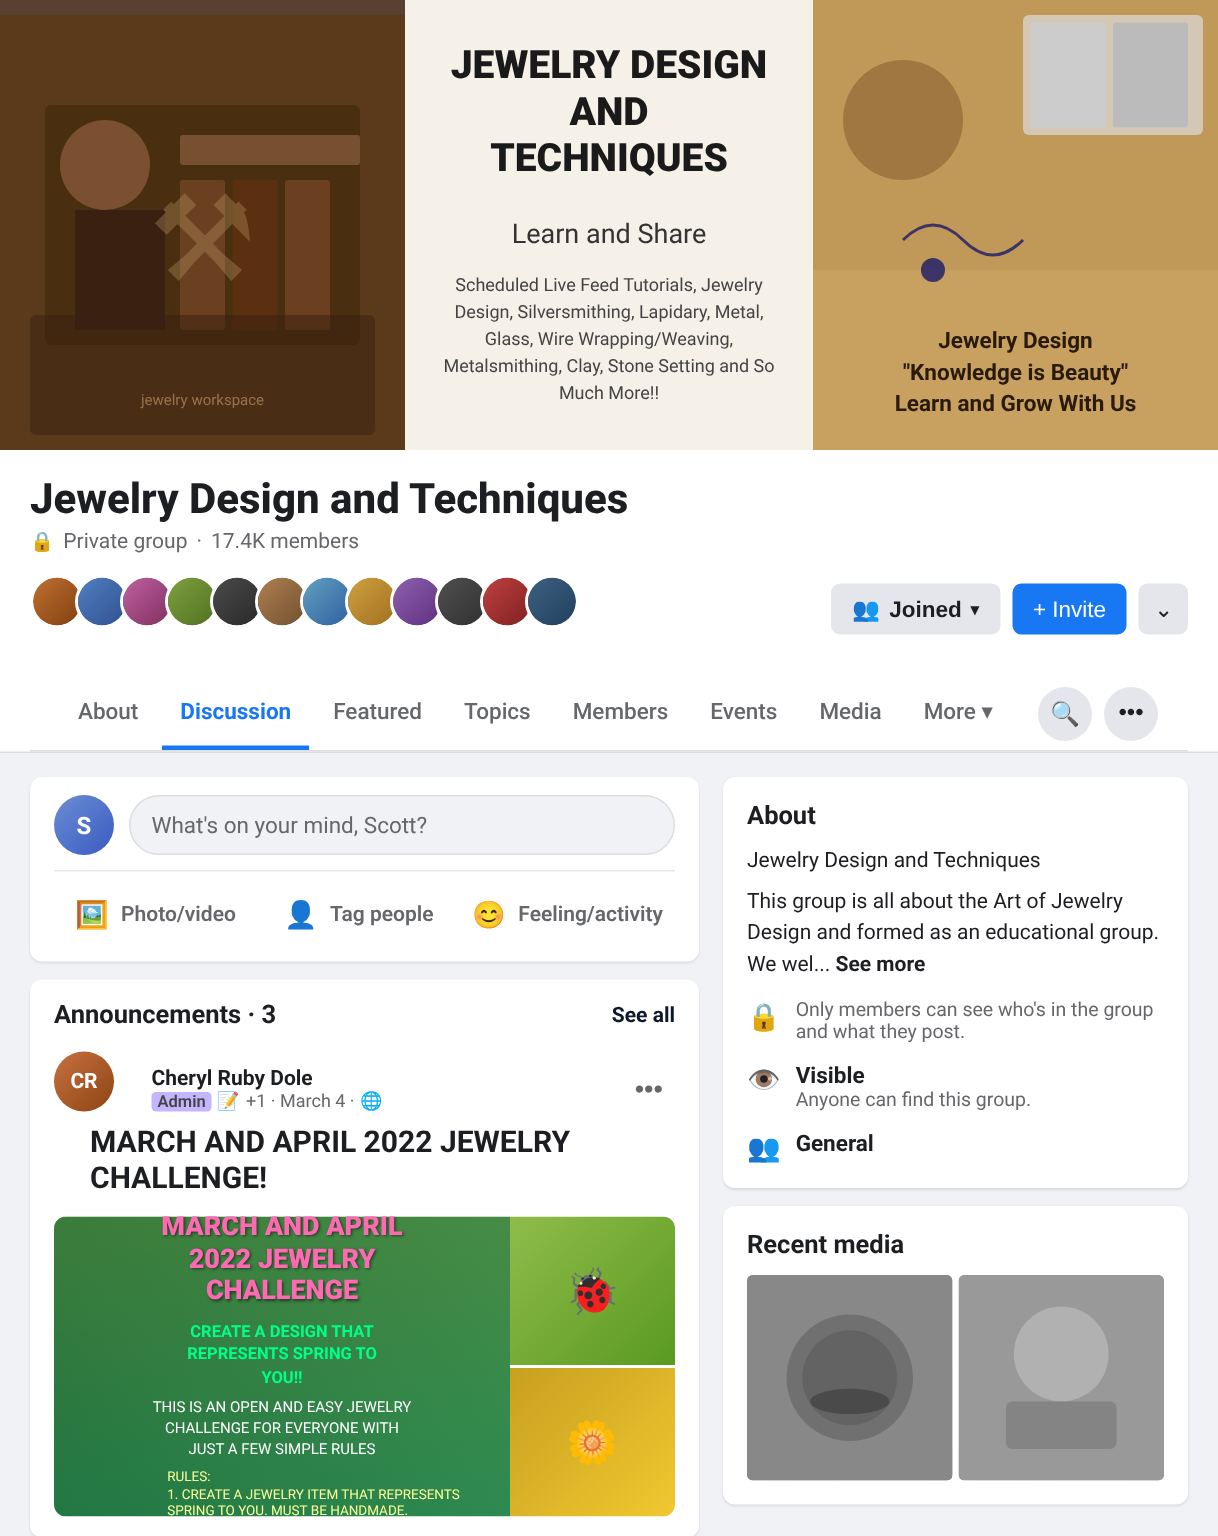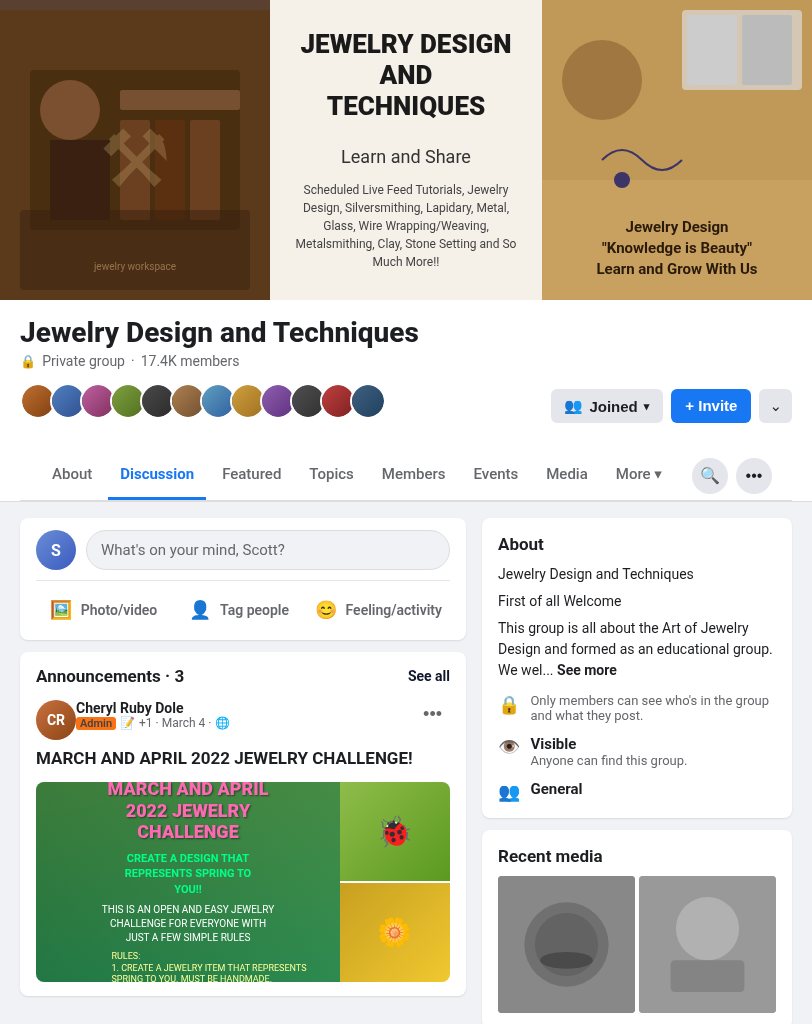--- a/index.html
+++ b/index.html
@@ -23,21 +23,21 @@
     .group-header { padding: 16px 20px 0; border-bottom: 1px solid #ddd; }
     .group-title { font-size: 28px; font-weight: 800; color: #1c1e21; margin-bottom: 4px; }
     .group-meta { font-size: 14px; color: #65676b; display: flex; align-items: center; gap: 6px; margin-bottom: 12px; }
     .lock-icon { font-size: 13px; }
     .members-avatars { display: flex; align-items: center; margin-bottom: 14px; }
     .avatar-group { display: flex; }
     .avatar-sm { width: 36px; height: 36px; border-radius: 50%; border: 2px solid #fff; margin-left: -6px; overflow: hidden; display: inline-block; }
     .avatar-sm:first-child { margin-left: 0; }
     .btn-joined { background: #e4e6eb; border: none; border-radius: 6px; padding: 8px 14px; font-size: 15px; font-weight: 600; cursor: pointer; display: flex; align-items: center; gap: 6px; color: #1c1e21; }
     .btn-joined .chevron { font-size: 11px; }
-    .btn-invite { background: #1877f2; border: none; border-radius: 6px; padding: 8px 14px; font-size: 15px; font-weight: 700; cursor: pointer; color: #fff; display: flex; align-items: flex-start; gap: 4px; }
+    .btn-invite { background: #1877f2; border: none; border-radius: 6px; padding: 8px 14px; font-size: 15px; font-weight: 400; cursor: pointer; color: #fff; display: flex; align-items: flex-end; gap: 4px; }
     .btn-more-header { background: #e4e6eb; border: none; border-radius: 6px; padding: 8px 10px; font-size: 15px; cursor: pointer; color: #1c1e21; }
 
     
     .nav-tabs { display: flex; align-items: center; padding: 0 20px; border-bottom: 1px solid #ddd; margin-top: 8px; gap: 4px; }
     .nav-tab { padding: 14px 12px; font-size: 15px; font-weight: 500; color: #65676b; cursor: pointer; border-bottom: 3px solid transparent; white-space: nowrap; position: relative; }
     .nav-tab.active { color: #1877f2; border-bottom: 3px solid #1877f2; font-weight: 700; }
     .nav-actions { margin-left: auto; display: flex; gap: 8px; align-items: center; }
     .nav-icon-btn { background: #e4e6eb; border: none; border-radius: 50%; width: 36px; height: 36px; display: flex; align-items: center; justify-content: center; cursor: pointer; font-size: 16px; color: #1c1e21; }
 
     
@@ -56,28 +56,28 @@
     .photo-icon { color: #45bd62; }
     .tag-icon { color: #1877f2; }
     .feeling-icon { color: #f7b928; }
 
     
     .announcements { background: #fff; border-radius: 8px; padding: 14px 16px; box-shadow: 0 1px 2px rgba(0,0,0,0.1); }
     .ann-header { display: flex; justify-content: space-between; align-items: center; margin-bottom: 14px; }
     .ann-title { font-size: 17px; font-weight: 700; color: #1c1e21; }
     .see-all { color: #0f172a; font-size: 14px; font-weight: 700; cursor: pointer; }
     .post-item { display: flex; flex-direction: column; gap: 8px; }
-    .post-author-row { display: flex; align-items: flex-start; gap: 0; }
+    .post-author-row { display: flex; align-items: flex-end; gap: 25px; }
     .author-avatar { width: 40px; height: 40px; border-radius: 50%; background: linear-gradient(135deg, #c97040, #8b4513); flex-shrink: 0; display: flex; align-items: center; justify-content: center; color: #fff; font-size: 14px; font-weight: 700; overflow: hidden; }
     .author-info { flex: 1; }
     .author-name { font-size: 14px; font-weight: 700; color: #1c1e21; }
     .author-meta { font-size: 12px; color: #65676b; display: flex; align-items: center; gap: 4px; }
-    .admin-badge { background: #f97316; border-radius: 3px; padding: 0 4px; font-size: 11px; font-weight: 600; color: #444; }
+    .admin-badge { background: #c4b5fd; border-radius: 3px; padding: 0 4px; font-size: 11px; font-weight: 600; color: #444; }
     .post-more-btn { background: none; border: none; cursor: pointer; color: #65676b; font-size: 18px; padding: 4px 8px; border-radius: 6px; }
-    .post-text { font-size: 17px; font-weight: 700; color: #1c1e21; margin-bottom: 6px; }
+    .post-text { font-size: 20px; font-weight: 700; color: #1c1e21; margin-bottom: 6px; margin-left: 24px; }
 
     
     .challenge-img { border-radius: 8px; overflow: hidden; display: flex; height: 200px; }
     .challenge-left { flex: 1; background: linear-gradient(135deg, #1a6b3c, #2d8a50); display: flex; flex-direction: column; align-items: center; justify-content: center; padding: 12px; text-align: center; position: relative; }
     .challenge-left::before { content: ''; position: absolute; inset: 0; background: linear-gradient(to bottom, rgba(255,220,50,0.15), transparent); }
     .challenge-title { font-size: 18px; font-weight: 900; color: #ff69b4; text-shadow: 1px 1px 2px rgba(0,0,0,0.5); line-height: 1.2; position: relative; z-index:1; }
     .challenge-sub { font-size: 11px; font-weight: 700; color: #00ff88; margin-top: 8px; line-height: 1.4; position: relative; z-index:1; }
     .challenge-body { font-size: 10px; color: #fff; margin-top: 6px; line-height: 1.4; position: relative; z-index:1; }
     .challenge-rules { font-size: 9px; color: #ff9; margin-top: 6px; line-height: 1.3; position: relative; z-index:1; text-align: left; margin-left: 42px; }
     .challenge-right { width: 110px; display: flex; flex-direction: column; gap: 2px; }
@@ -313,21 +313,20 @@
         </div>
       </div>
     </div>
   </div>
 
   <div class="sidebar-col">
 
     <div class="sidebar-card">
       <div class="sidebar-card-title">About</div>
       <div class="about-text">Jewelry Design and Techniques</div>
-      <div class="about-text">First of all Welcome</div>
       <div class="about-text">
         <span>This group is all about the Art of Jewelry Design and formed as an educational group. We wel...</span>
         <span class="see-more">See more</span>
       </div>
 
       <div class="about-item">
         <span class="about-icon">🔒</span>
         <div class="about-item-text">
           <div class="about-item-desc">Only members can see who's in the group and what they post.</div>
         </div>

